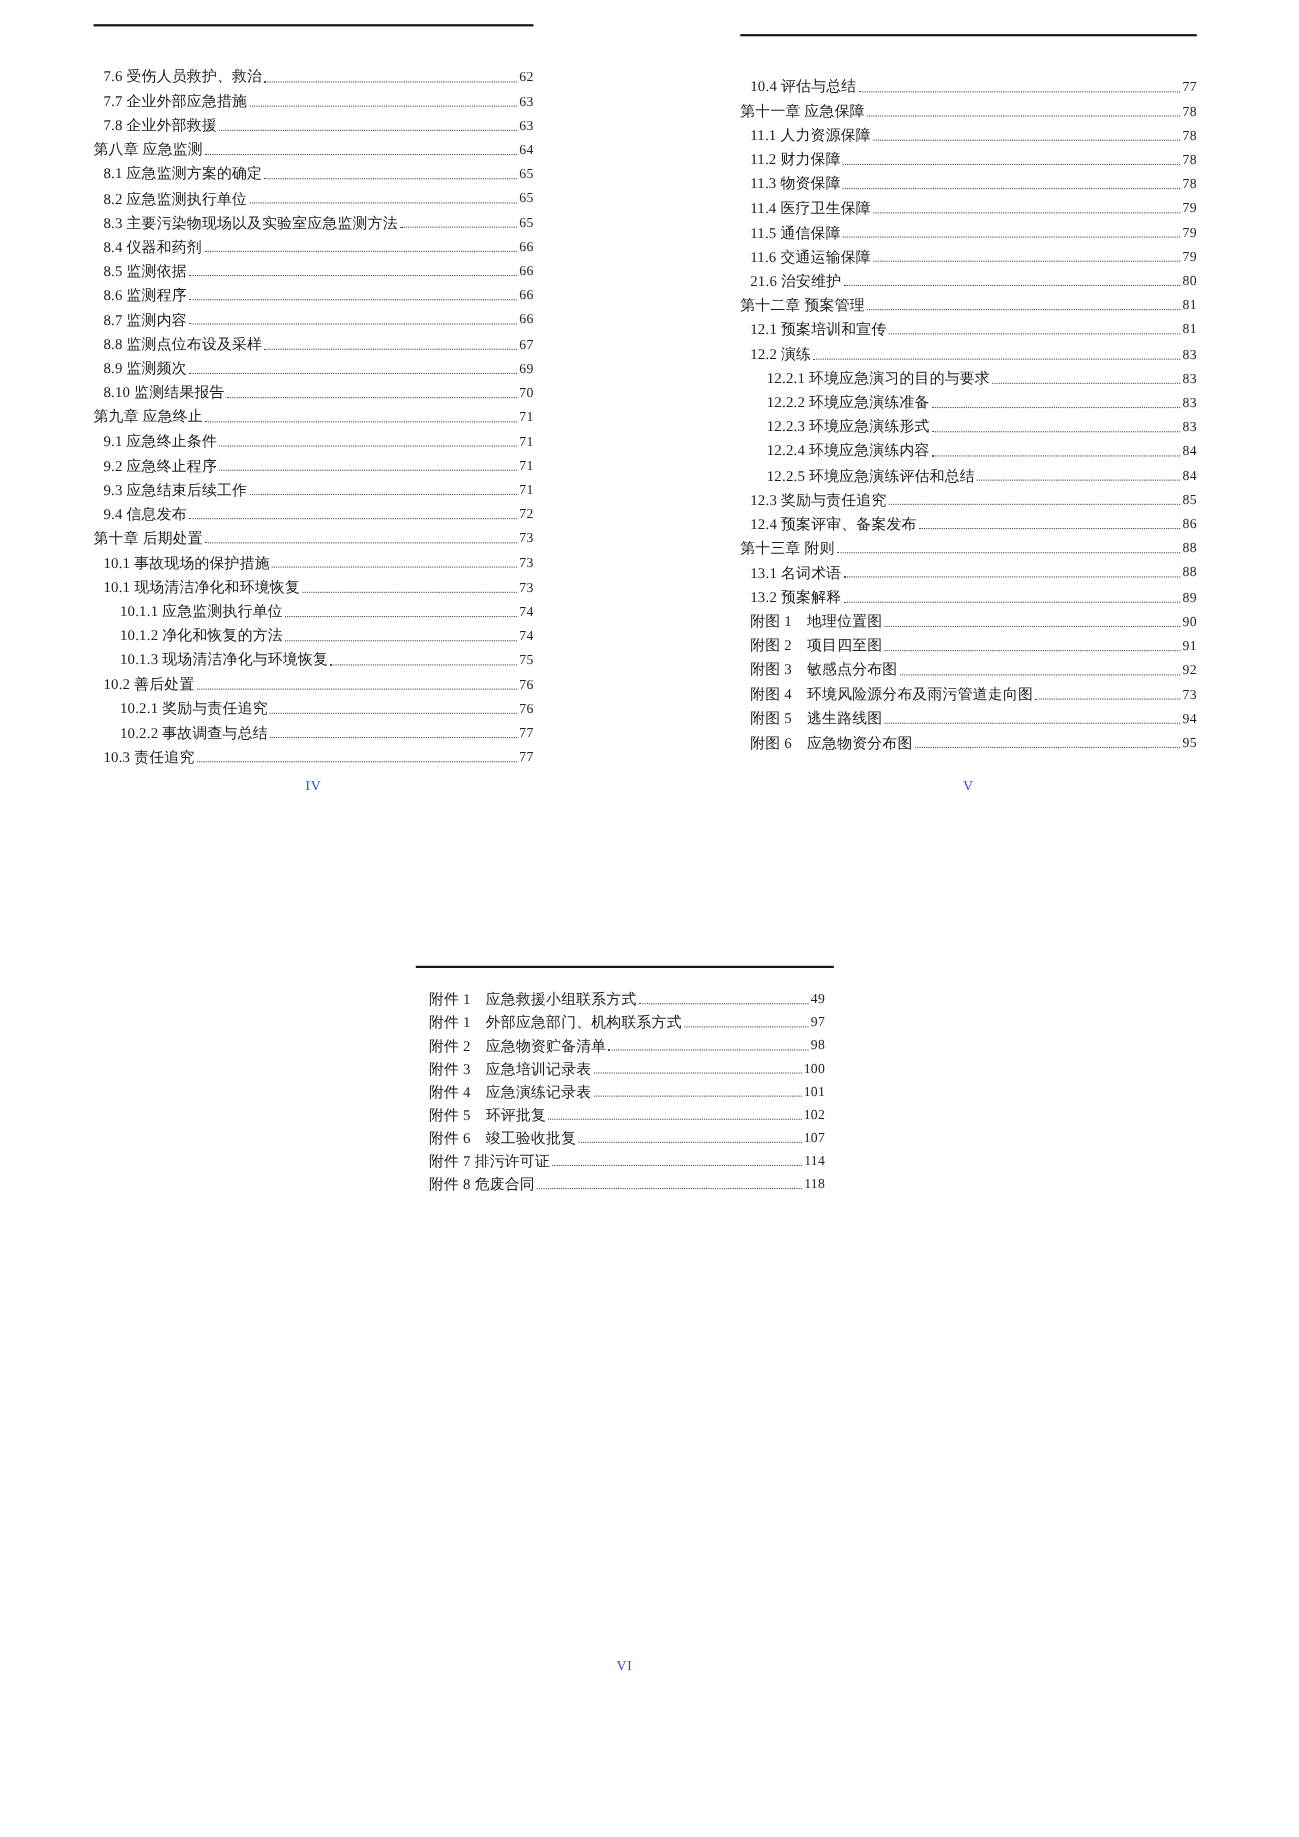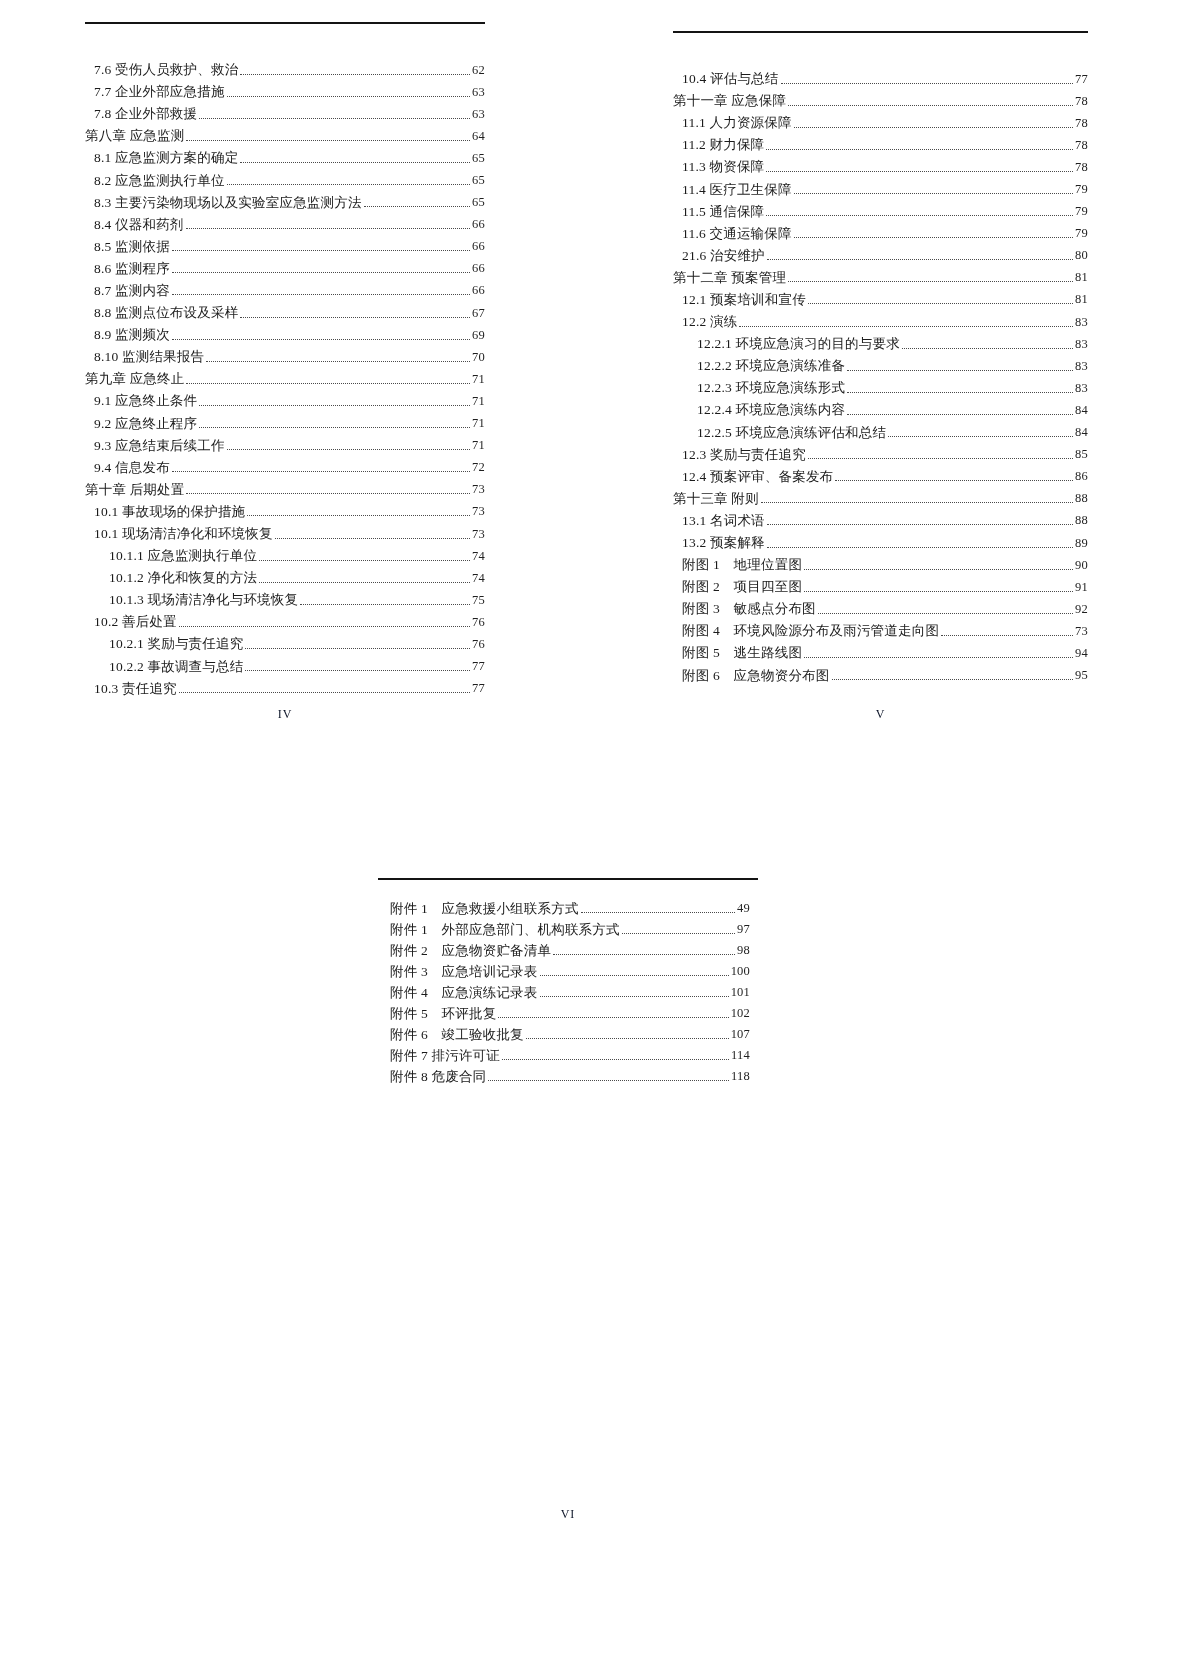--- a/index.html
+++ b/index.html
@@ -21,21 +21,21 @@
   .row .leader{
     flex:1 1 auto;height:0;border-bottom:1.5px dotted #4a4a4a;
     margin:0 2px;transform:translateY(4px);min-width:8px;
   }
   .row .num{flex:0 0 auto;font-size:12.5px;color:#1f1f1f;}
   .lv1{padding-left:0;}
   .lv2{padding-left:9px;}
   .lv3{padding-left:24px;}
   .attach .row{padding-left:12px;padding-right:8px;}
   .footer{
-    position:absolute;text-align:center;font-size:12px;color:#0f172a;
+    position:absolute;text-align:center;font-size:12px;color:#1d4ed8;
     letter-spacing:1px;
   }
 </style>
 </head>
 <body>
 
 <div class="page" style="left:85px;top:22px;width:400px;">
   <div class="rule"></div>
   <div class="entries rows22">
       <div class="row lv2">

